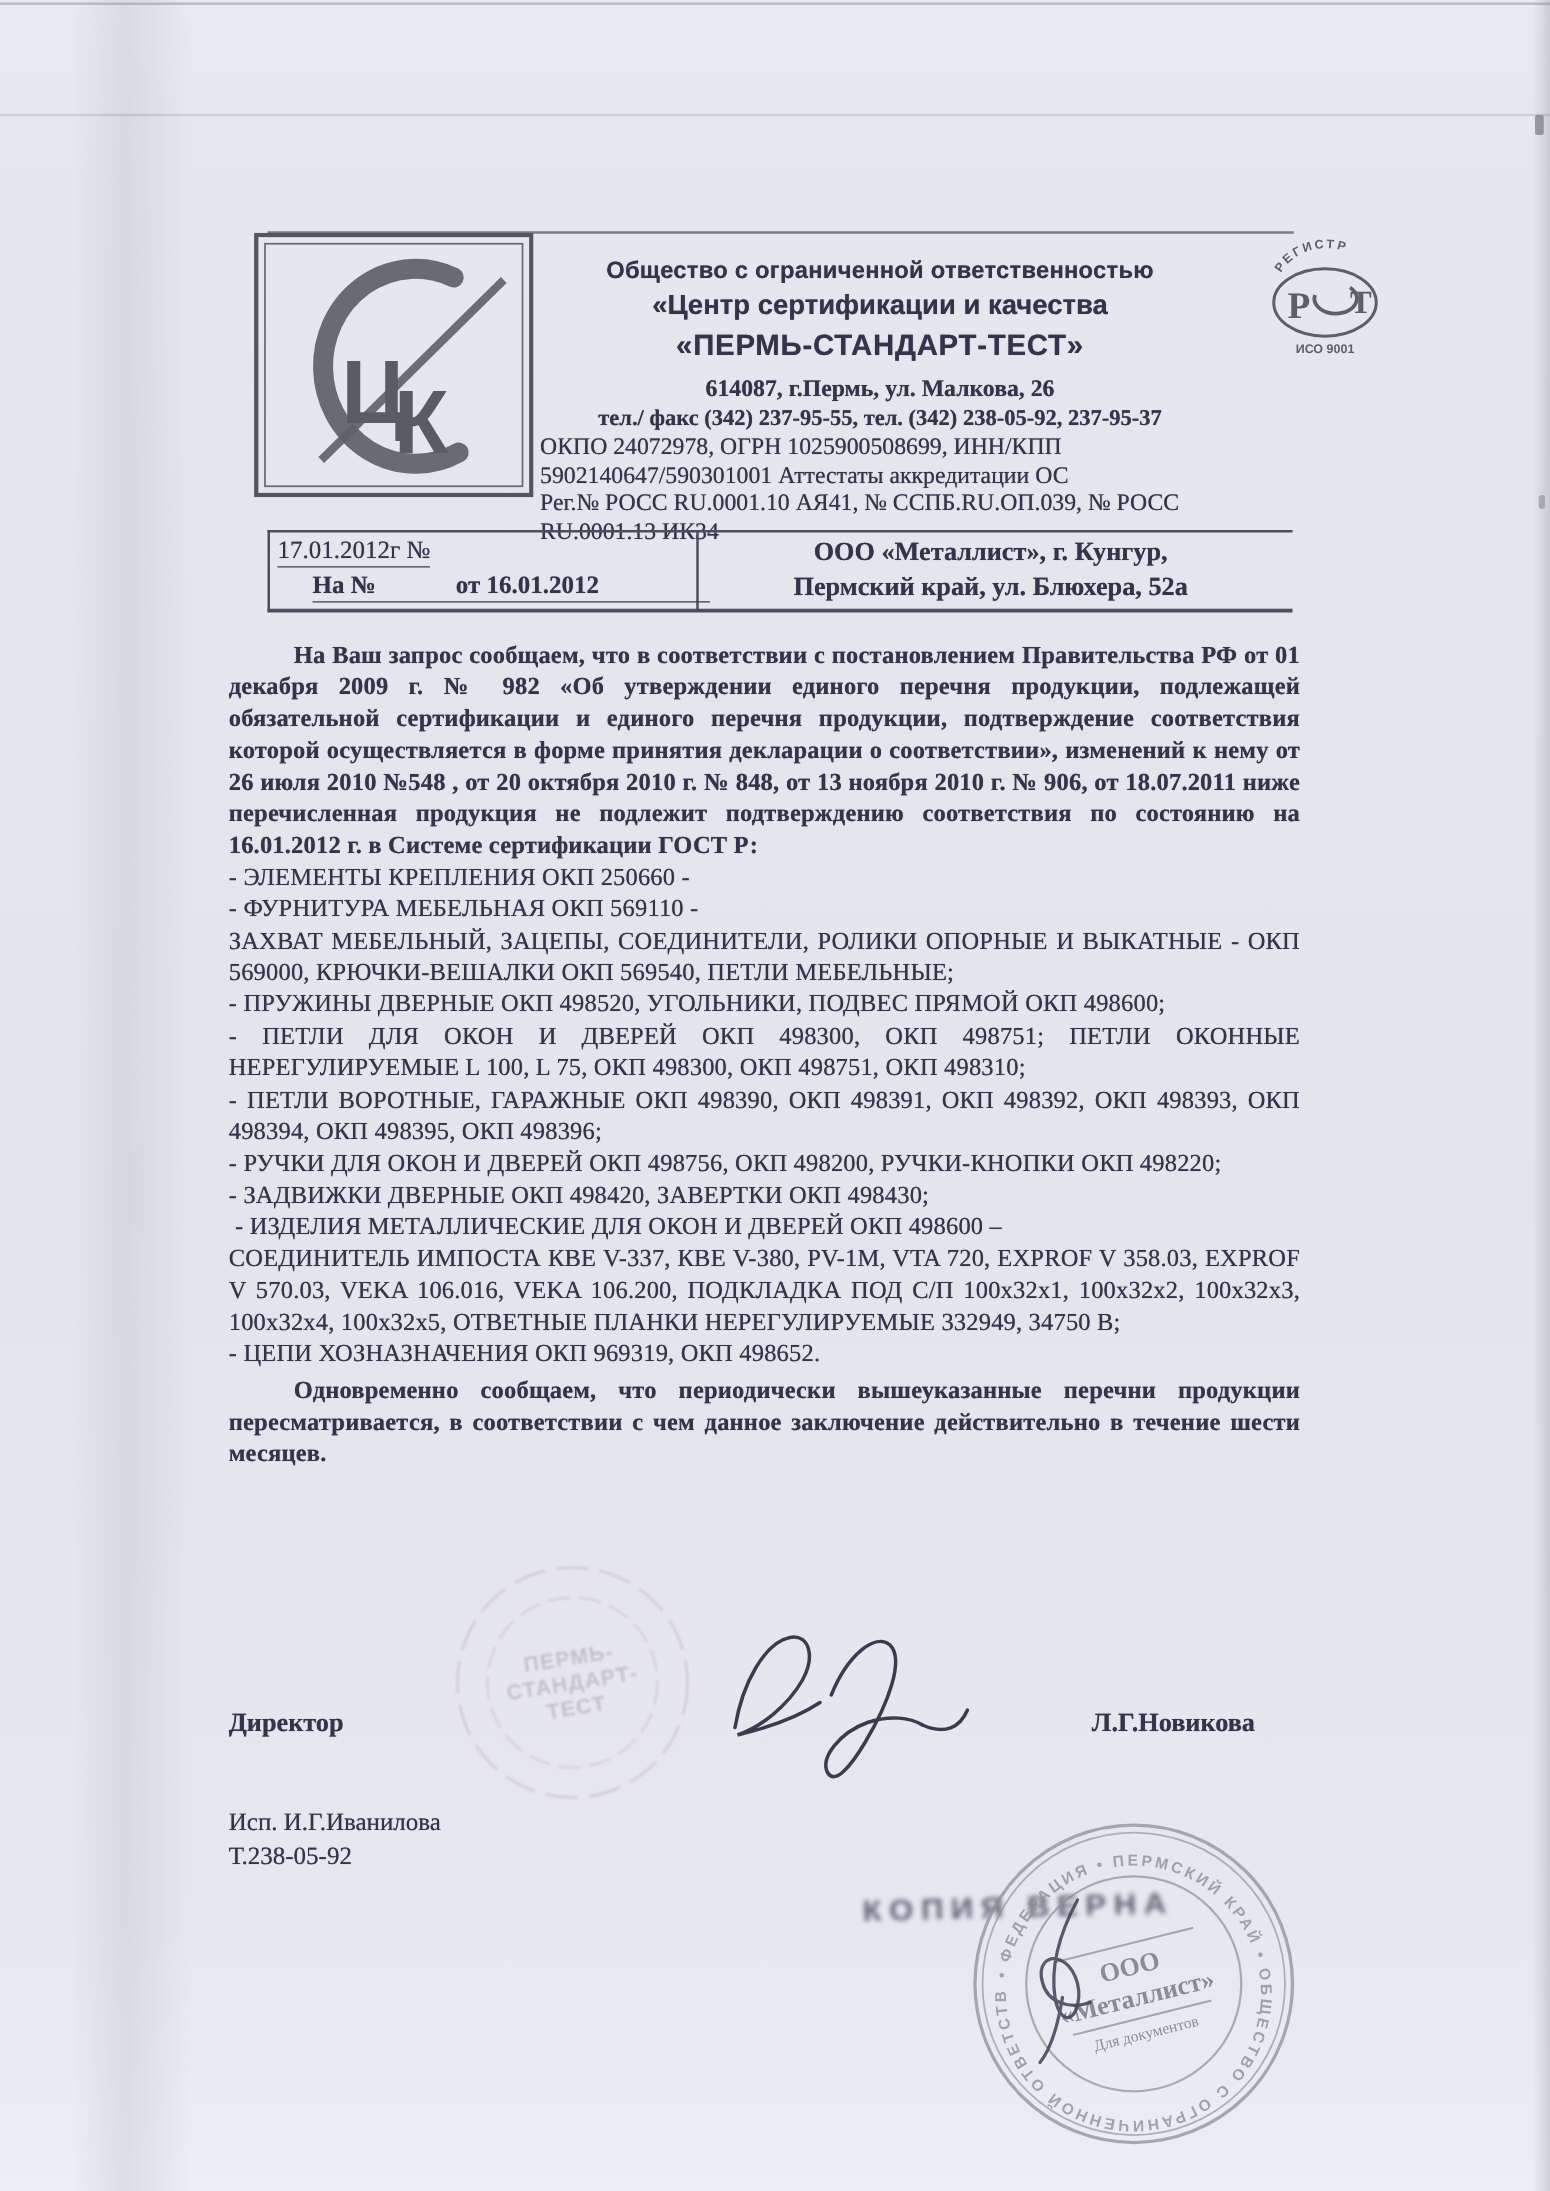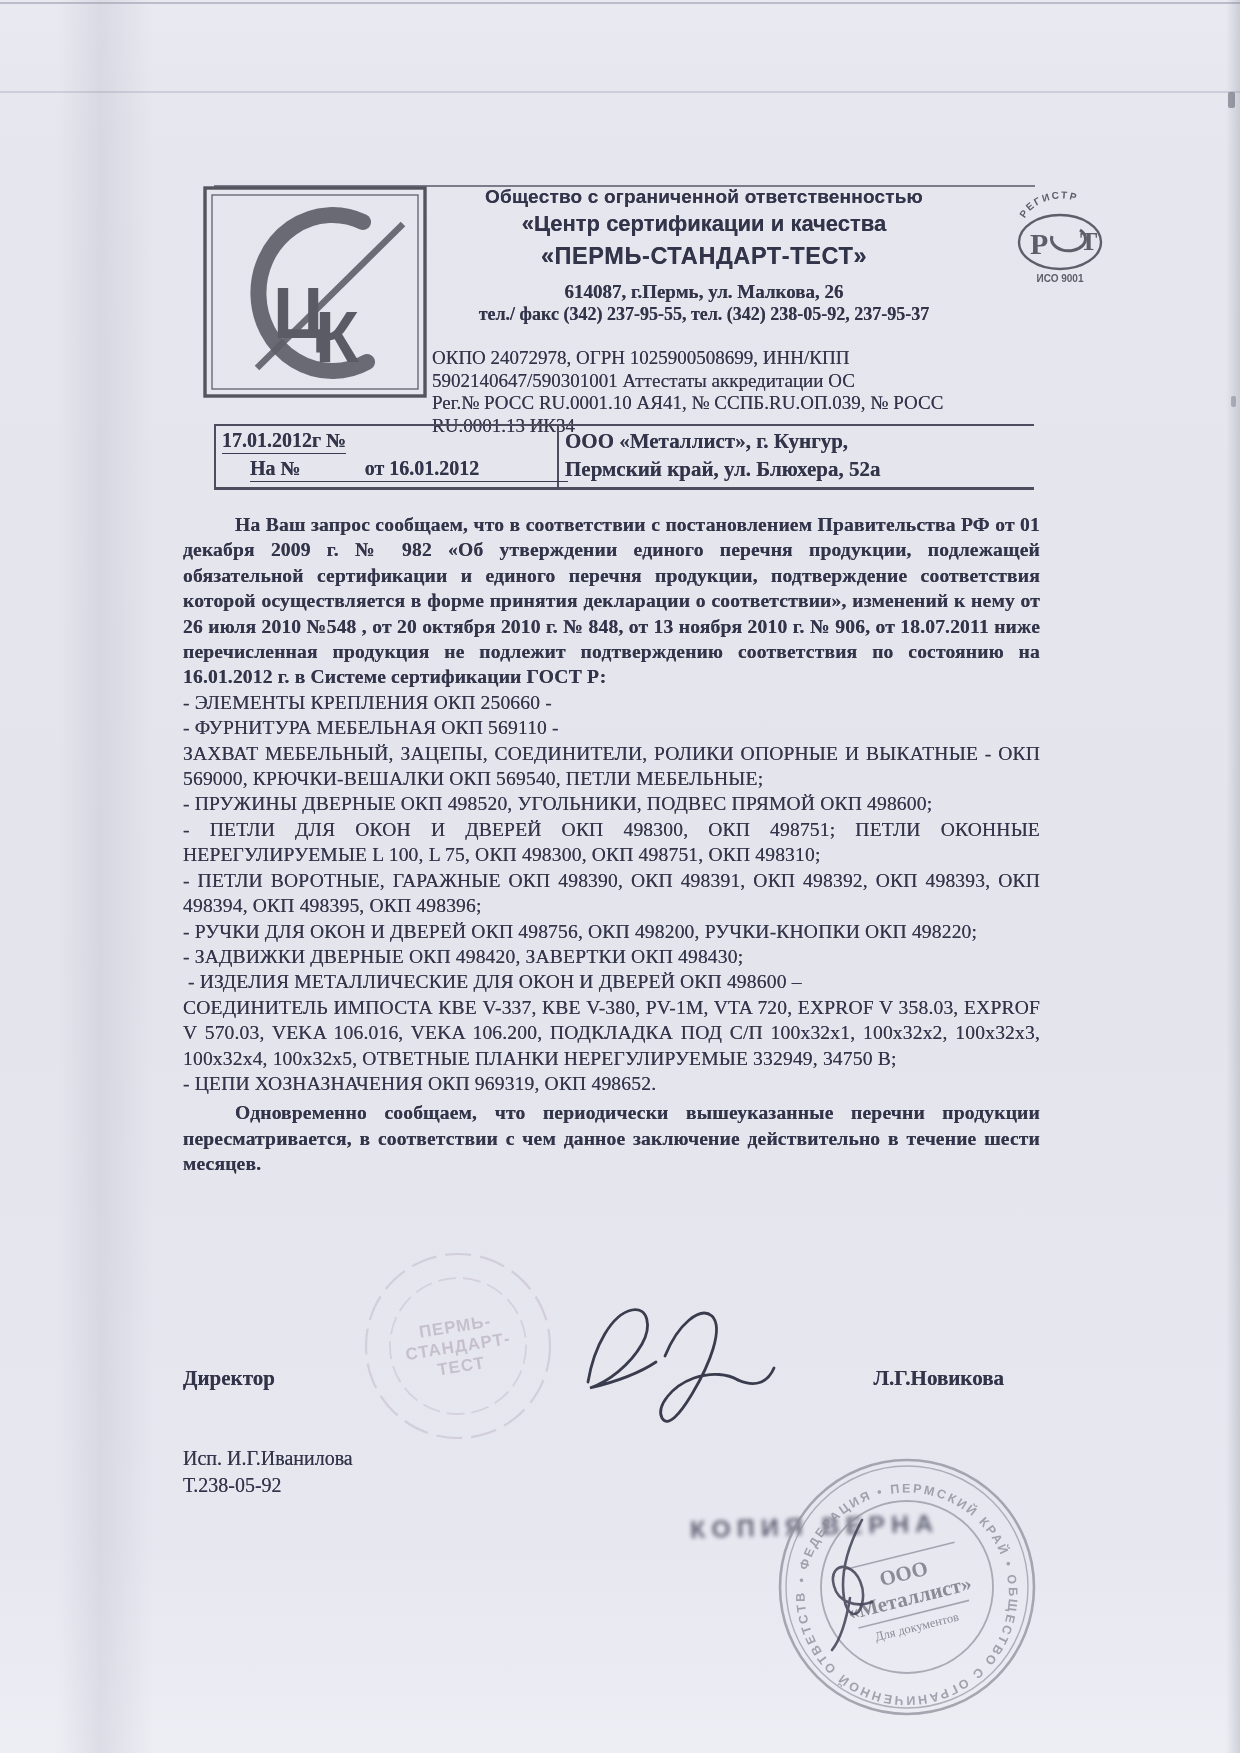--- a/index.html
+++ b/index.html
@@ -18,21 +18,21 @@
   .right-shade{right:0;top:0;width:14px;height:1753px;
     background:linear-gradient(270deg,rgba(120,120,140,.25),rgba(120,120,140,0));}
   .mark1{left:1228px;top:92px;width:7px;height:16px;background:#5d5d6b;opacity:.55;border-radius:2px;}
   .mark2{left:1231px;top:396px;width:5px;height:11px;background:#7a7a88;opacity:.5;border-radius:2px;}
 
   .abs{position:absolute;}
   .sans{font-family:"Liberation Sans", sans-serif;}
   .ink{color:#32354a;text-shadow:0 0 .6px rgba(48,50,70,.75);}
 
   
-  .hdr-center{left:420px;width:568px;text-align:center;}
+  .hdr-center{left:420px;width:568px;text-align:center;margin-top:20px;}
   .org-type{top:186px;font-size:19px;font-weight:bold;letter-spacing:.2px;}
   .org-name1{top:211px;font-size:22px;font-weight:bold;}
   .org-name2{top:243px;font-size:23.5px;font-weight:bold;letter-spacing:.6px;}
   .hdr-addr{top:281px;font-size:19px;font-weight:bold;}
   .hdr-phones{top:304px;font-size:18px;font-weight:bold;}
   .hdr-email{top:327px;font-size:18px;font-weight:bold;}
   .hdr-email .site{border-bottom:1.6px solid #3a3d52;}
   .codes{left:432px;top:347px;width:600px;font-size:19px;line-height:22.6px;}
 
   
@@ -40,24 +40,24 @@
   .rst{left:1008px;top:186px;}
 
   
   .hline,.vline{background:#4c4e5e;}
   .tbl-top{left:214px;top:424px;width:820px;height:2px;}
   .tbl-bot{left:214px;top:487px;width:820px;height:2.6px;}
   .tbl-v{left:557px;top:424px;width:2px;height:65px;}
   .tbl-l{left:214px;top:424px;width:2px;height:65px;}
   .hdr-topline{left:214px;top:185px;width:821px;height:1.6px;background:rgba(76,78,94,.7);}
 
-  .ref-out{left:222px;top:429px;font-size:20px;font-weight:bold;border-bottom:1.8px solid #3a3d52;padding-bottom:1px;}
+  .ref-out{left:222px;top:429px;font-size:20px;font-weight:normal;border-bottom:1.8px solid #3a3d52;padding-bottom:1px;}
   .ref-in{left:222px;top:457px;font-size:20px;font-weight:bold;border-bottom:1.8px solid #3a3d52;width:318px;padding-bottom:1px;margin-left:28px;}
   .ref-in .gap{display:inline-block;width:64px;}
-  .addressee{left:565px;top:428px;width:455px;text-align:left;font-size:21px;font-weight:bold;line-height:27.5px;}
+  .addressee{left:565px;top:428px;width:455px;text-align:center;font-size:21px;font-weight:bold;line-height:27.5px;}
 
   
   .body-text{left:183px;top:512px;width:857px;}
   .body-text p{margin:0;font-size:19.6px;line-height:25.4px;text-align:justify;letter-spacing:.15px;}
   .lead{font-weight:bold;text-indent:52px;}
   .tail{font-weight:bold;text-indent:52px;margin-top:4px !important;}
   .item{font-weight:normal;}
 
   
   .sig-row{left:183px;top:1366px;width:857px;font-size:21px;font-weight:bold;display:flex;justify-content:space-between;gap:36px;}

